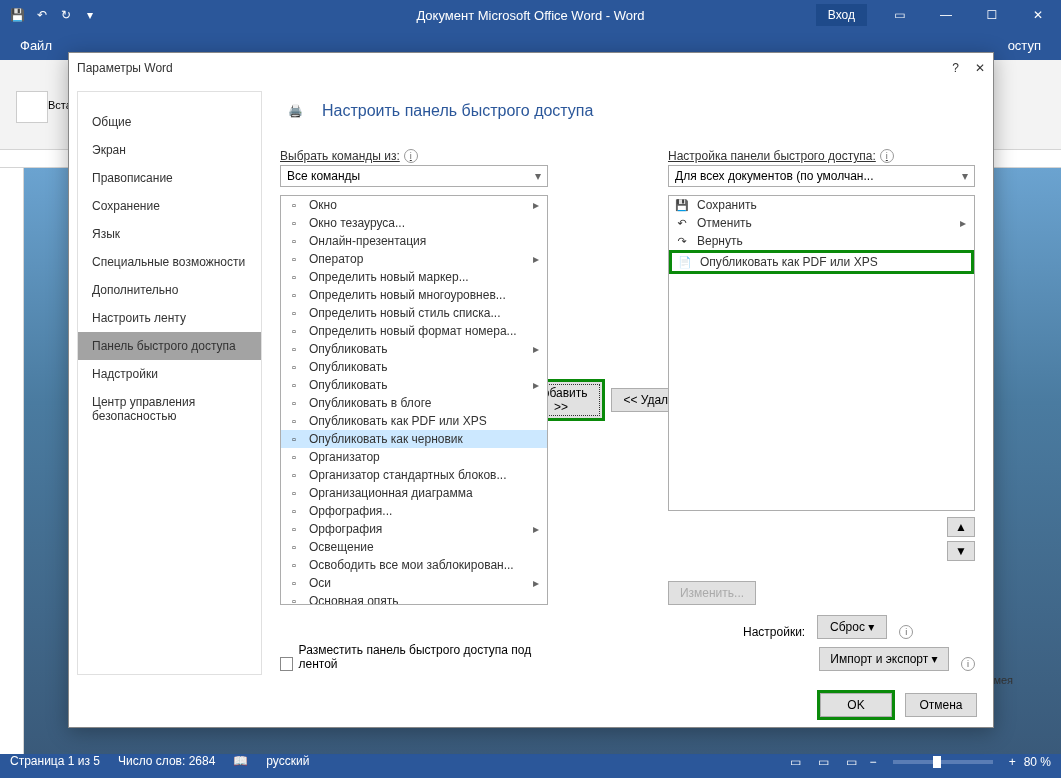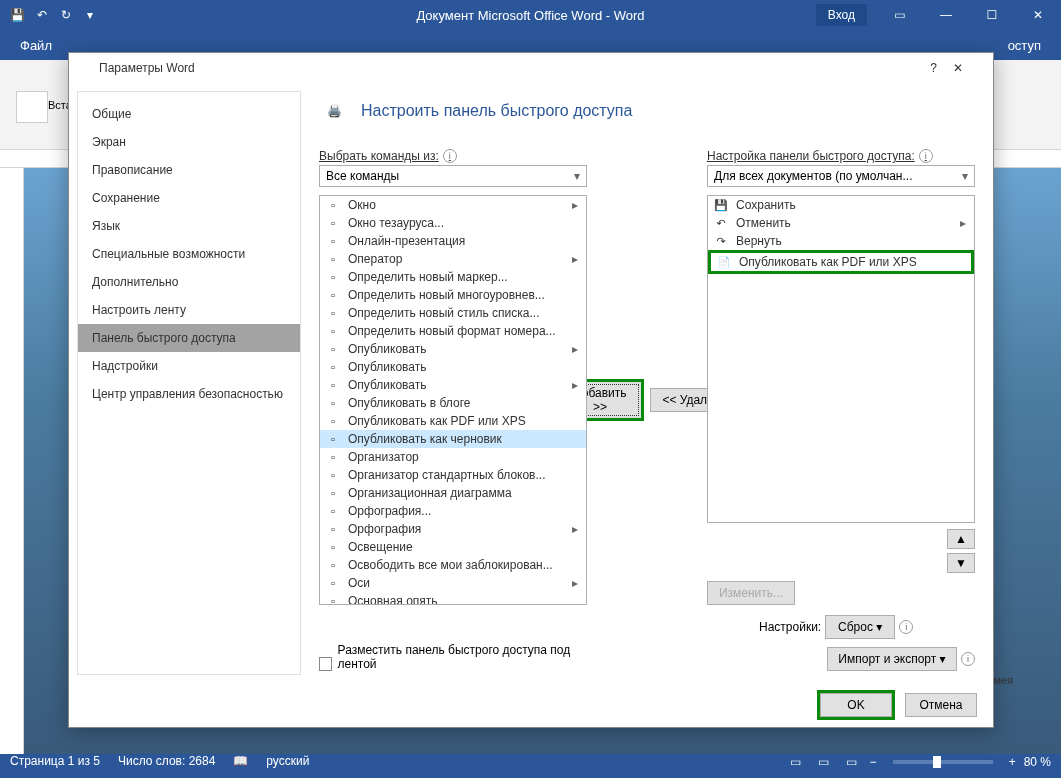--- a/index.html
+++ b/index.html
@@ -22,24 +22,24 @@
 .vruler{width:24px;background:#fff;border-right:1px solid #d4d4d4}
 .doc-canvas{flex:1;background:linear-gradient(180deg,#6ba3d0 0%,#4a7ba0 40%,#3a5a7a 100%);position:relative}
 .statusbar{position:absolute;bottom:0;left:0;right:0;height:24px;background:#2b579a;color:#fff;display:flex;align-items:flex-start;padding:0 10px;font-size:12px}
 .statusbar>span{margin-right:18px}
 .sb-right{margin-left:auto;display:flex;align-items:center;gap:8px}
 .view-btn{width:20px;height:16px;display:flex;align-items:center;justify-content:center}
 .zoom-slider{width:100px;height:4px;background:#5a7db5;position:relative;margin:0 8px}
 .zoom-thumb{position:absolute;width:8px;height:12px;background:#fff;top:-4px;left:40%}
 
 .dialog{position:absolute;top:52px;left:68px;width:926px;height:676px;background:#fff;border:1px solid #888;box-shadow:0 4px 20px rgba(0,0,0,.3);display:flex;flex-direction:column}
-.dlg-title{height:30px;display:flex;align-items:center;padding:0 30px;font-size:13px;color:#333}
+.dlg-title{height:30px;display:flex;align-items:center;padding:0 8px;font-size:13px;color:#333}
 .dlg-title-btns{margin-left:auto;display:flex;gap:16px;font-size:14px}
 .dlg-body{flex:1;display:flex;overflow:hidden}
-.dlg-sidebar{width:224px;border-right:1px solid #e0e0e0;padding:8px 0;margin:8px 0 8px 8px;border:1px solid #e0e0e0}
+.dlg-sidebar{width:185px;border-right:1px solid #e0e0e0;padding:16px 0;margin:8px 0 8px 8px;border:1px solid #e0e0e0}
 .sb-item{padding:7px 14px;font-size:12px;color:#333;cursor:pointer}
 .sb-item.sel{background:#a3a3a3}
 .dlg-main{flex:1;padding:12px 18px;display:flex;flex-direction:column;overflow:hidden}
 .main-heading{display:flex;align-items:center;gap:10px;margin-bottom:14px}
 .main-heading-icon{width:32px;height:32px;display:flex;align-items:center;justify-content:center}
 .main-heading h2{font-size:16px;font-weight:400;color:#2b579a}
 .field-label{font-size:12px;color:#333;margin-bottom:2px;display:flex;align-items:flex-end;gap:4px;text-decoration:underline}
 .info-icon{width:14px;height:14px;border:1px solid #999;border-radius:50%;display:inline-flex;align-items:center;justify-content:center;font-size:9px;color:#666;text-decoration:none}
 .combo{border:1px solid #adadad;height:22px;display:flex;align-items:center;padding:0 6px;background:#fff;font-size:12px;position:relative}
 .combo::after{content:"▾";position:absolute;right:6px;color:#666}
@@ -56,21 +56,21 @@
 .btn{border:1px solid #adadad;background:#e1e1e1;padding:4px 10px;font-size:12px;min-width:88px;text-align:center;cursor:pointer}
 .btn.highlight{border:3px solid #0a8a0a;outline:1px dotted #333;outline-offset:-6px}
 .btn.disabled{color:#aaa}
 .updown{display:flex;flex-direction:column;gap:4px;margin-top:auto}
 .updown .btn{min-width:28px;padding:2px 6px}
 .green-frame{border:3px solid #0a8a0a;padding:0}
 .below-cols{margin-top:10px;display:flex;gap:20px}
 .chk-row{display:flex;align-items:flex-end;gap:6px;font-size:12px;max-width:260px}
 .chk{width:14px;height:14px;border:1px solid #888;margin-top:1px}
 .right-opts{margin-left:auto;display:flex;flex-direction:column;gap:8px;align-items:flex-start}
-.opt-row{display:flex;align-items:center;gap:4px}
+.opt-row{display:flex;align-items:flex-end;gap:12px}
 .dlg-footer{height:44px;display:flex;align-items:center;justify-content:flex-end;gap:10px;padding:0 16px;border-top:0}
 .ok-frame{border:3px solid #0a8a0a;display:inline-block}
 .doc-text{position:absolute;bottom:74px;left:300px;right:40px;font-size:11px;color:#333;line-height:1.4}
 ::-webkit-scrollbar{width:16px}
 ::-webkit-scrollbar-track{background:#f0f0f0}
 ::-webkit-scrollbar-thumb{background:#c0c0c0;border:1px solid #a0a0a0}
 </style>
 </head>
 <body>
 
@@ -309,21 +309,21 @@
                 </div>
               </div>
             </div>
           <div style="display:flex;gap:8px;margin-top:6px;align-items:flex-start">
             <div style="flex:1"></div>
             <div class="updown">
               <div class="btn">▲</div>
               <div class="btn">▼</div>
             </div>
           </div>
-          <div class="btn disabled" style="align-self:flex-start;margin-top:8px">Изменить...</div>
+          <div class="btn disabled" style="align-self:flex-start;margin-top:20px">Изменить...</div>
         </div>
       </div>
       <div class="below-cols">
         <div class="chk-row">
           <div class="chk"></div>
           <span>Разместить панель быстрого доступа под лентой</span>
         </div>
         <div class="right-opts">
           <div class="opt-row">
             <span>Настройки:</span>

